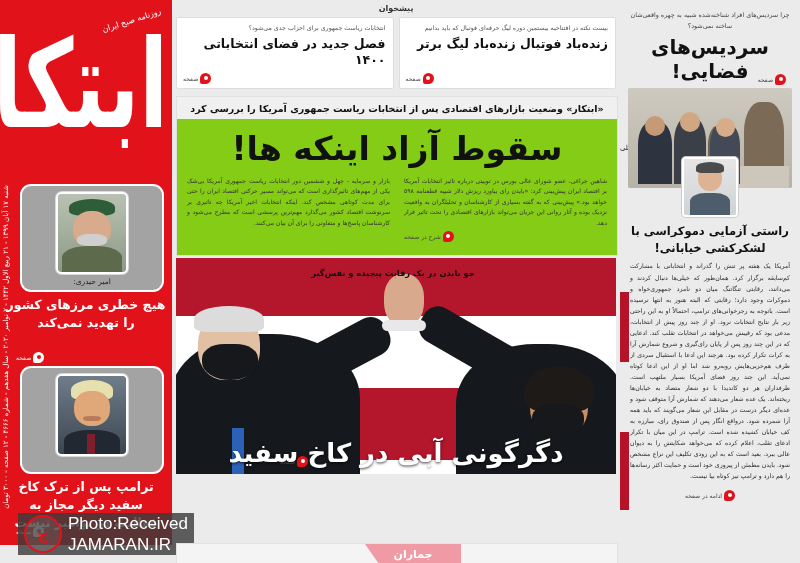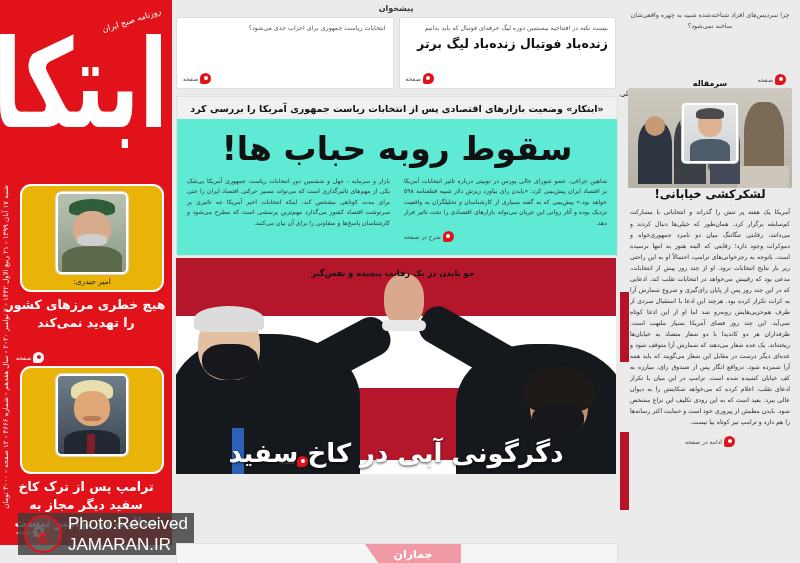--- a/index.html
+++ b/index.html
@@ -41,21 +41,21 @@
     transform-origin:left top;
     margin-top:360px;
     color:#fff;font-size:7px;white-space:nowrap;
     letter-spacing:0.2px;
     direction:rtl;
   }
 
   
   .mcard{
     position:absolute;left:22px;width:140px;
-    background:#eab308;border-radius:9px;
+    background:#a3a3a3;border-radius:9px;
     box-shadow:0 0 0 2px #fff;
   }
   .mphoto{
     width:68px;height:78px;margin:6px auto 3px;border-radius:6px;
     overflow:hidden;position:relative;background:#97a3ad;
     border:2px solid #fff;box-shadow:0 0 0 1px #d9d9d9;
   }
   .mcap{
     font-size:7.5px;color:#222;text-align:center;padding:0 4px 5px;
     direction:rtl;
@@ -114,21 +114,21 @@
   .tb-kicker{font-size:6.3px;color:#555;line-height:1.55;text-align:right;}
   .tb-head{
     font-size:12.5px;font-weight:bold;color:#111;line-height:1.3;
     margin-top:3px;text-align:right;
   }
   .tb-badge{position:absolute;left:6px;bottom:4px;}
 
   
   .lead{
     position:absolute;left:176px;top:96px;width:440px;height:158px;
-    background:#5eead4;border:1px solid #e0e0e0;
+    background:#84cc16;border:1px solid #e0e0e0;
   }
   .lead-kicker{
     background:#f0f0f0;text-align:center;font-size:9.5px;font-weight:bold;
     color:#111;padding:6px 4px 5px;direction:rtl;
   }
   .lead-head{
     text-align:center;font-size:33px;font-weight:bold;color:#111;
     padding:10px 0 8px;direction:rtl;letter-spacing:-1px;
   }
   .lead-cols{
@@ -277,38 +277,39 @@
       <div>Photo:Received</div>
       <div>JAMARAN.IR</div>
     </div>
   </div>
 
   <div class="preface">پیشخوان</div>
 
   <div class="topboxes">
     <div class="topbox">
       <div class="tb-kicker">انتخابات ریاست جمهوری برای احزاب جدی می‌شود؟</div>
+      <div class="tb-head">فصل جدید در فضای انتخاباتی ۱۴۰۰</div>
       <span class="tb-badge badge">
         <span class="dot"></span>
         <span class="lbl">صفحه</span>
       </span>
     </div>
     <div class="topbox">
       <div class="tb-kicker">بیست نکته در افتتاحیه بیستمین دوره لیگ حرفه‌ای فوتبال که باید بدانیم</div>
       <div class="tb-head">زنده‌باد فوتبال زنده‌باد لیگ برتر</div>
       <span class="tb-badge badge">
         <span class="dot"></span>
         <span class="lbl">صفحه</span>
       </span>
     </div>
   </div>
 
   <div class="lead">
     <div class="lead-kicker">«ابتکار» وضعیت بازارهای اقتصادی پس از انتخابات ریاست جمهوری آمریکا را بررسی کرد</div>
-    <div class="lead-head">سقوط روبه حباب ها!</div>
+    <div class="lead-head">سقوط آزاد اینکه ها!</div>
     <div class="lead-cols">
       <div class="lead-col">بازار و سرمایه - چهل و ششمین دور انتخابات ریاست جمهوری آمریکا بی‌شک یکی از مهم‌های تاثیرگذاری است که می‌تواند مسیر حرکتی اقتصاد ایران را حتی برای مدت کوتاهی مشخص کند. اینکه انتخابات اخیر آمریکا چه تاثیری بر سرنوشت اقتصاد کشور می‌گذارد مهم‌ترین پرسشی است که مطرح می‌شود و کارشناسان پاسخ‌ها و متفاوتی را برای آن بیان می‌کنند.</div>
       <div class="lead-col">
         <span>شاهین چراغی، عضو شورای عالی بورس در توییتی درباره تاثیر انتخابات آمریکا بر اقتصاد ایران پیش‌بینی کرد: «بایدن رای بیاورد ریزش دلار شبیه قطعنامه ۵۹۸ خواهد بود.» پیش‌بینی که به گفته بسیاری از کارشناسان و تحلیلگران به واقعیت نزدیک بوده و آثار روانی این جریان می‌تواند بازارهای اقتصادی را تحت تاثیر قرار دهد.</span>
         <div class="lead-more">
           <span class="badge">
             <span class="dot"></span>
             <span class="lbl">شرح در صفحه</span>
           </span>
         </div>
@@ -349,20 +350,21 @@
       <span class="lbl">صفحه</span>
     </span>
   </div>
 
   <div class="bottomstrip">
     <div class="strip-logo">جماران</div>
   </div>
 
   <div class="rightcol">
     <div class="rc-kicker">چرا سردیس‌های افراد شناخته‌شده شبیه به چهره واقعی‌شان ساخته نمی‌شود؟</div>
+    <div class="rc-head">سردیس‌های فضایی!</div>
     <span class="rc-badge badge">
       <span class="dot"></span>
       <span class="lbl">صفحه</span>
     </span>
 
     <div class="rc-photo">
       <div style="position:absolute;inset:0;background:linear-gradient(#cfcabf,#b7b2a8);"></div>
       <div style="position:absolute;right:8px;top:14px;width:40px;height:74px;background:#7b6a55;border-radius:40% 40% 8% 8%;"></div>
       <div style="position:absolute;right:3px;bottom:0;width:52px;height:22px;background:#cdc6ba;"></div>
       <div style="position:absolute;right:62px;top:38px;width:22px;height:44px;background:#6d6455;border-radius:42% 42% 6% 6%;"></div>

